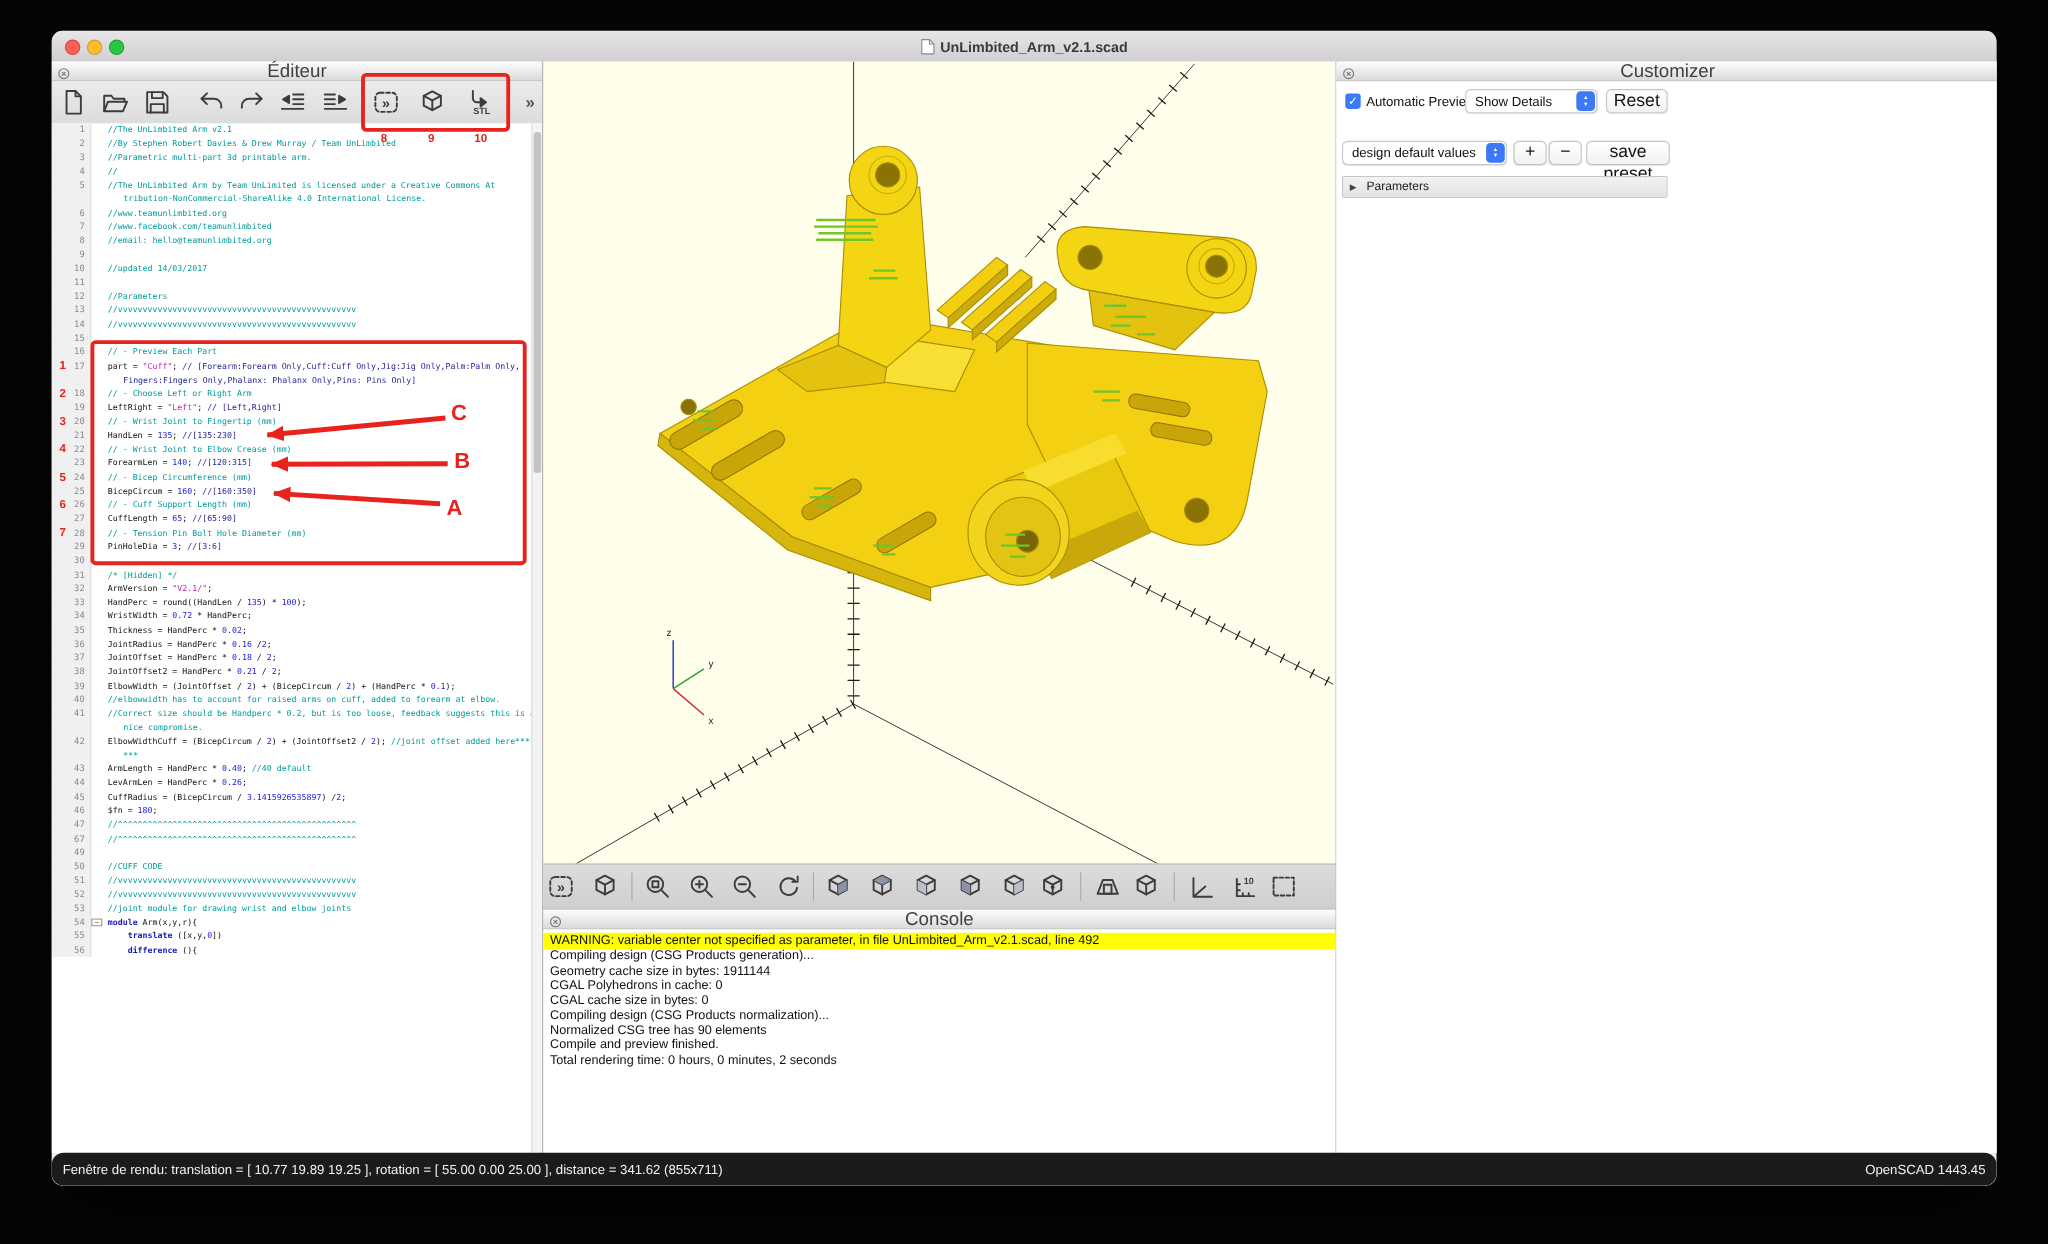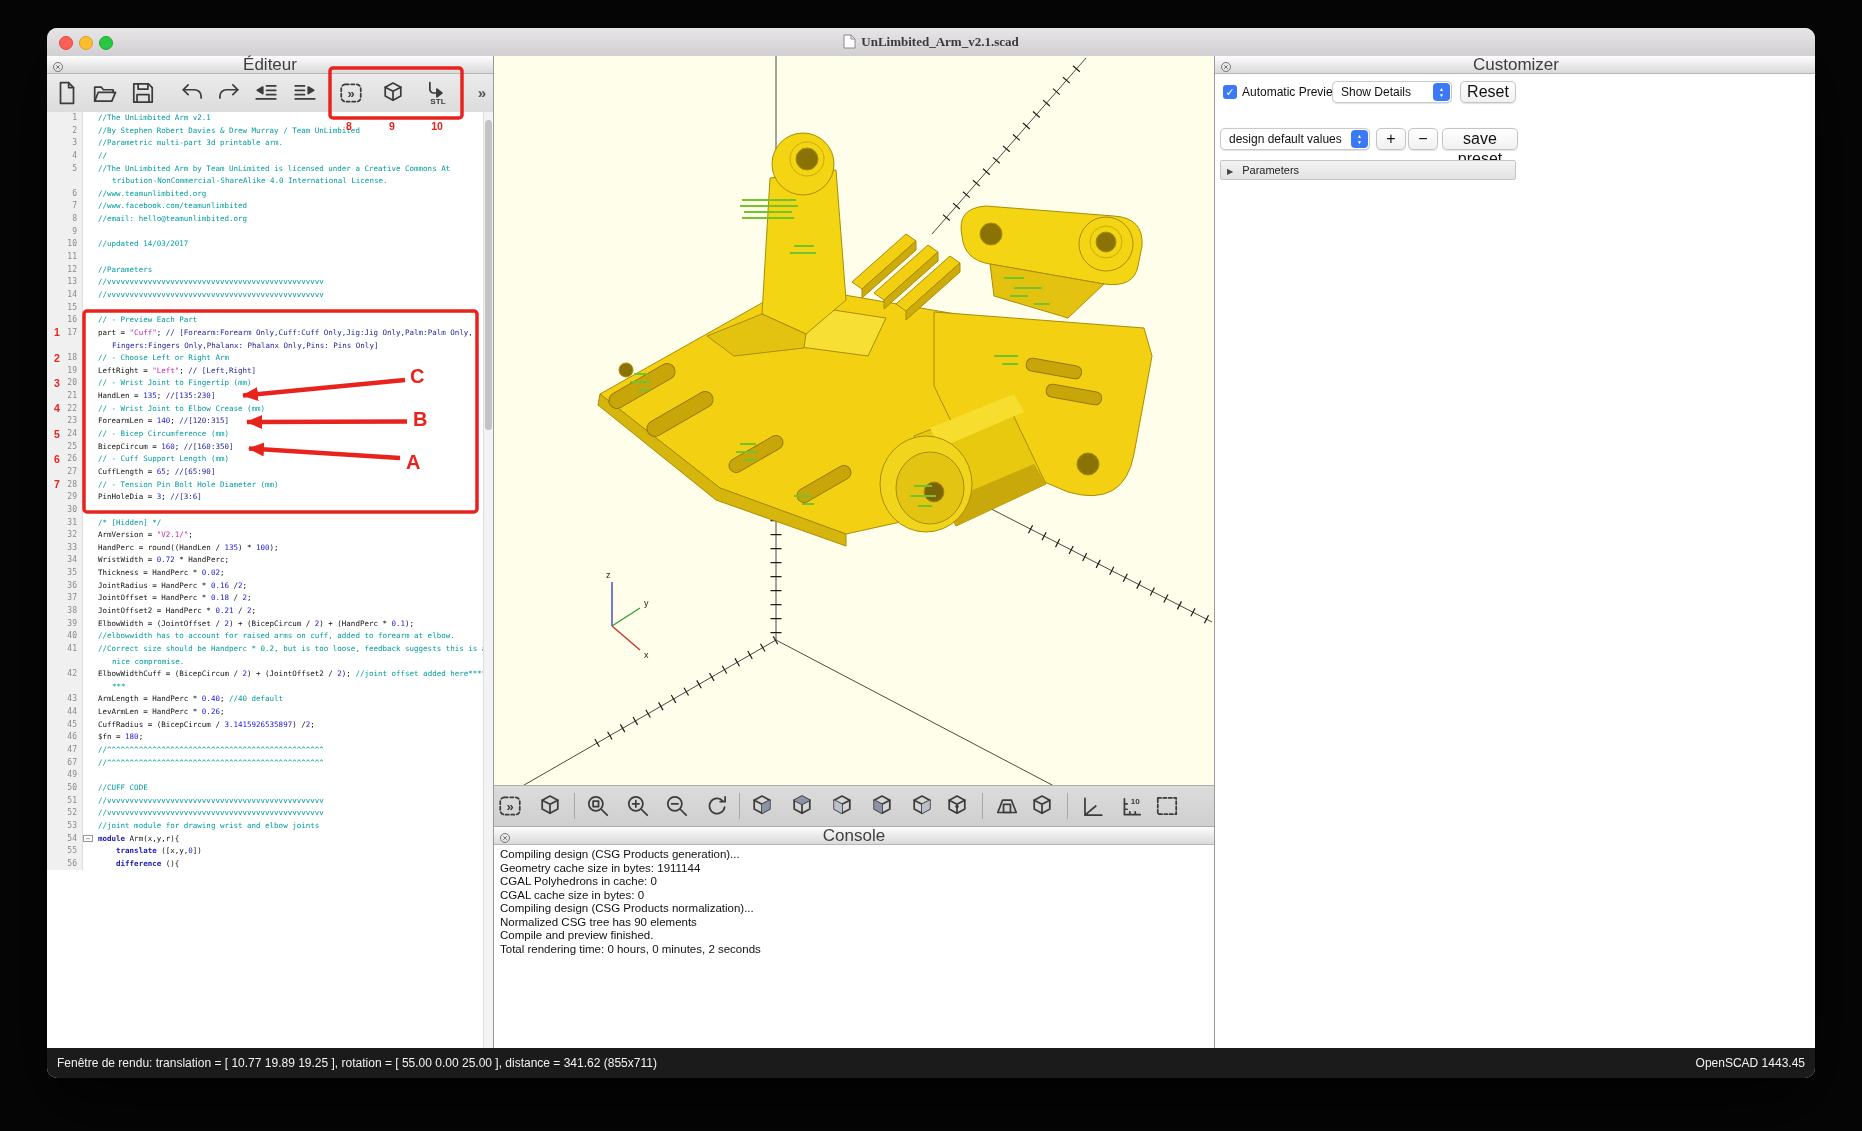--- a/index.html
+++ b/index.html
@@ -9,21 +9,21 @@
           background:#ececec;border-radius:10px;overflow:hidden;
           box-shadow:0 25px 70px rgba(0,0,0,.75);}
   
   .titlebar{position:absolute;left:0;top:0;width:100%;height:28px;
             background:linear-gradient(#e7e5e7,#d1cfd1);border-bottom:1px solid #aeacae;
             display:flex;align-items:center;justify-content:center;}
   .tlight{position:absolute;top:8px;width:12px;height:12px;border-radius:50%;}
   .tl-red{left:12px;background:#fe5f57;border:1px solid #e0443e;}
   .tl-yellow{left:32px;background:#febc2e;border:1px solid #d89e24;}
   .tl-green{left:52px;background:#28c840;border:1px solid #1ea433;}
-  .wtitle{font-size:13px;font-weight:600;color:#3a3a3a;display:flex;align-items:flex-start;gap:5px;font-family:Liberation Serif, serif;}
+  .wtitle{font-size:13px;font-weight:600;color:#3a3a3a;display:flex;align-items:flex-start;gap:5px;}
   
   .main{position:absolute;left:0;top:28px;width:1768px;height:992px;display:flex;}
   .panel-header{position:absolute;left:0;top:0;width:100%;height:18px;
                 background:linear-gradient(#fdfdfd,#dadada);border-bottom:1px solid #b6b6b6;
                 font-size:17px;color:#3f3f3f;text-align:center;line-height:18px;box-sizing:border-box;}
   .phclose{position:absolute;left:5px;top:3px;width:12px;height:12px;}
   
   .editor{position:relative;width:446px;height:992px;background:#ffffff;flex:none;}
   .ed-toolbar{position:absolute;left:0;top:18px;width:446px;height:38px;
               background:linear-gradient(#ebebeb,#dcdcdc);border-bottom:1px solid #bdbdbd;}
@@ -75,21 +75,21 @@
         border:1px solid #c4c4c4;border-radius:5px;font-size:16px;color:#111;
         text-align:center;line-height:20px;box-sizing:border-box;box-shadow:0 .5px 1px rgba(0,0,0,.12);}
   .param-bar{position:absolute;left:5px;top:86px;width:296px;height:20px;
              background:linear-gradient(#f3f3f3,#e2e2e2);border:1px solid #c6c6c6;border-radius:2px;
              font-size:11px;color:#222;line-height:18px;box-sizing:border-box;padding-left:6px;}
   .param-tri{display:inline-block;margin-right:6px;}
   .param-tri::before{content:"▶";font-size:8px;color:#444;}
   
   .statusbar{position:absolute;left:0;top:1020px;width:1768px;height:30px;background:#1b1b1b;
              color:#f2f2f2;font-size:12px;display:flex;align-items:center;
-             justify-content:space-between;padding:0 10px;box-sizing:border-box;}
+             justify-content:space-between;padding:0 10px;box-sizing:border-box;border-radius:11px;}
   
   .ann-svg{position:absolute;left:0;top:0;width:1768px;height:1050px;pointer-events:none;z-index:60;}
   .annL{position:absolute;z-index:61;color:#e8231d;font-weight:bold;font-size:20px;pointer-events:none;}
   .annN{position:absolute;z-index:61;color:#e8231d;font-weight:bold;font-size:10.5px;width:16px;text-align:center;pointer-events:none;}
 </style>
 </head>
 <body>
 
 <div class="window">
 
@@ -456,20 +456,21 @@
         <div class="panel-header">
           <span class="phclose">
             <svg viewBox="0 0 24 24" width="12" height="12" fill="none" stroke="#777" stroke-width="2">
                 <circle cx="12" cy="12" r="9"></circle>
                 <path d="M8.5 8.5l7 7M15.5 8.5l-7 7"></path>
               </svg>
           </span>
           <span>Console</span>
         </div>
         <div class="console-body" id="console-body">
+            <div class="cline cwarn">WARNING: variable center not specified as parameter, in file UnLimbited_Arm_v2.1.scad, line 492</div>
             <div class="cline">Compiling design (CSG Products generation)...</div>
             <div class="cline">Geometry cache size in bytes: 1911144</div>
             <div class="cline">CGAL Polyhedrons in cache: 0</div>
             <div class="cline">CGAL cache size in bytes: 0</div>
             <div class="cline">Compiling design (CSG Products normalization)...</div>
             <div class="cline">Normalized CSG tree has 90 elements</div>
             <div class="cline">Compile and preview finished.</div>
             <div class="cline">Total rendering time: 0 hours, 0 minutes, 2 seconds</div>
           </div>
       </div>

